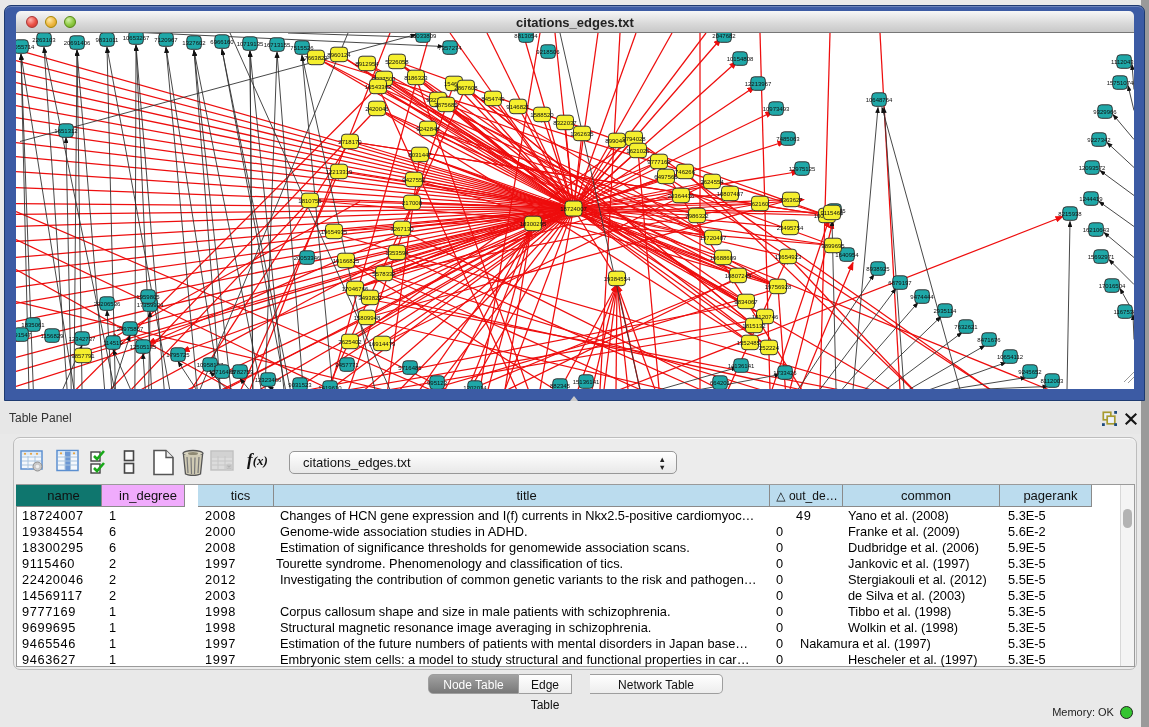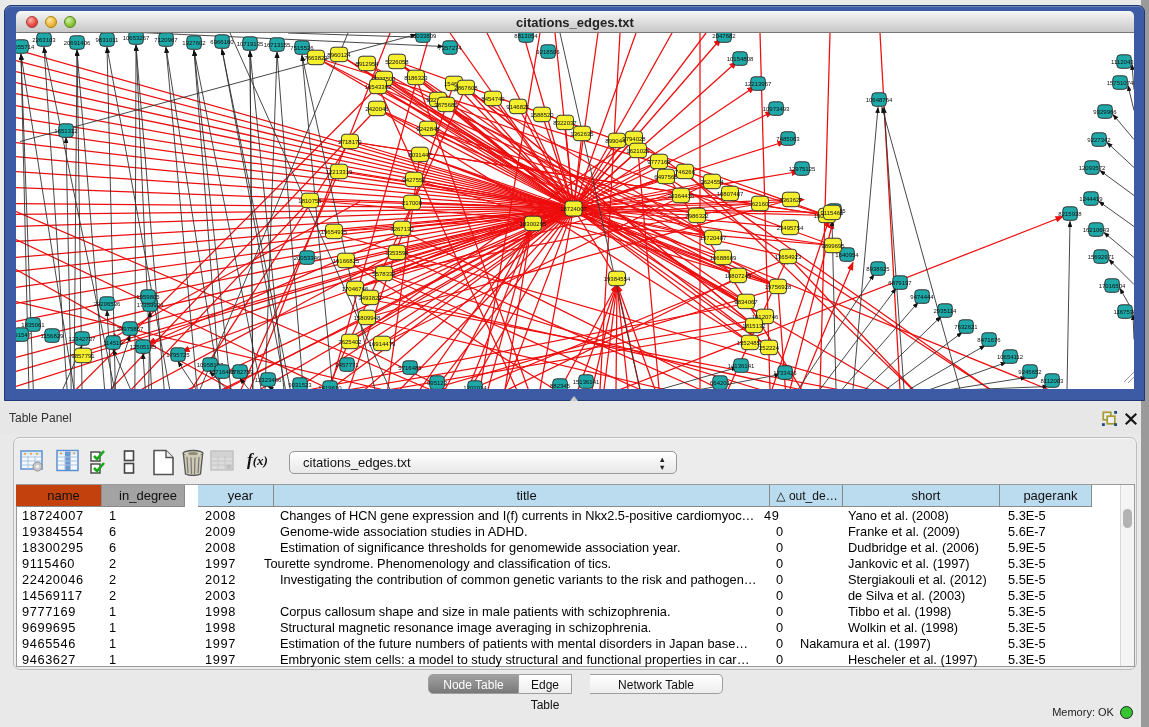--- a/index.html
+++ b/index.html
@@ -682,59 +682,59 @@
  <circle cx="19" cy="18" r="3.5" fill="#b0b0b0"></circle>
     <path d="M17.5 16.5 l3 3 M20.5 16.5 l-3 3" stroke="#888" stroke-width="1.2"></path>
 </svg>
 <div class="icon" style="left:247px;top:450px;font-size:17px;font-style:italic;font-weight:bold;color:#111;font-family:'Liberation Serif',serif">f<span style="font-size:13px">(x)</span></div>
 
 <div class="combo">
     <span class="lbl">citations_edges.txt</span>
     <span class="arr">▲<br>▼</span>
   </div>
 <div class="tablebox"></div>
-<div class="th" style="left:16px;width:86px;background:#c2410c">name</div>
-<div class="th" style="left:102px;width:83px;background:#a3a3a3">in_degree</div>
-<div class="th" style="left:198px;width:76px;background:#bbdcee">year</div>
+<div class="th" style="left:16px;width:86px;background:#0f766e">name</div>
+<div class="th" style="left:102px;width:83px;background:#f0abfc">in_degree</div>
+<div class="th" style="left:198px;width:76px;background:#bbdcee">tics</div>
 <div class="th" style="left:274px;width:496px;background:#bbdcee">title</div>
 <div class="th" style="left:770px;width:73px;background:#bbdcee;padding-left:2px;font-size:12px">△ out_de…</div>
-<div class="th" style="left:843px;width:157px;background:#bbdcee">short</div>
+<div class="th" style="left:843px;width:157px;background:#bbdcee">common</div>
 <div class="th" style="left:1000px;width:92px;background:#bbdcee">pagerank</div>
 <div class="trow" style="top:507px">
     <span class="num" style="left:22px">18724007</span>
     <span class="num" style="left:109px">1</span>
     <span class="num" style="left:205px">2008</span>
     <span class="ttl" style="left:280px">Changes of HCN gene expression and I(f) currents in Nkx2.5-positive cardiomyoc…</span>
-    <span class="num" style="left:764px">49</span>
+    <span class="num" style="left:796px">49</span>
     <span style="left:848px">Yano et al. (2008)</span>
     <span style="left:1008px">5.3E-5</span>
   </div>
 <div class="trow" style="top:523px">
     <span class="num" style="left:22px">19384554</span>
     <span class="num" style="left:109px">6</span>
-    <span class="num" style="left:205px">2009</span>
+    <span class="num" style="left:205px">2000</span>
     <span class="ttl" style="left:280px">Genome-wide association studies in ADHD.</span>
     <span class="num" style="left:776px">0</span>
     <span style="left:848px">Franke et al. (2009)</span>
-    <span style="left:1008px">5.6E-7</span>
+    <span style="left:1008px">5.6E-2</span>
   </div>
 <div class="trow" style="top:539px">
     <span class="num" style="left:22px">18300295</span>
     <span class="num" style="left:109px">6</span>
     <span class="num" style="left:205px">2008</span>
-    <span class="ttl" style="left:280px">Estimation of significance thresholds for genomewide association year.</span>
+    <span class="ttl" style="left:280px">Estimation of significance thresholds for genomewide association scans.</span>
     <span class="num" style="left:776px">0</span>
     <span style="left:848px">Dudbridge et al. (2006)</span>
     <span style="left:1008px">5.9E-5</span>
   </div>
 <div class="trow" style="top:555px">
     <span class="num" style="left:22px">9115460</span>
     <span class="num" style="left:109px">2</span>
     <span class="num" style="left:205px">1997</span>
-    <span class="ttl" style="left:264px">Tourette syndrome. Phenomenology and classification of tics.</span>
+    <span class="ttl" style="left:276px">Tourette syndrome. Phenomenology and classification of tics.</span>
     <span class="num" style="left:776px">0</span>
     <span style="left:848px">Jankovic et al. (1997)</span>
     <span style="left:1008px">5.3E-5</span>
   </div>
 <div class="trow" style="top:571px">
     <span class="num" style="left:22px">22420046</span>
     <span class="num" style="left:109px">2</span>
     <span class="num" style="left:205px">2012</span>
     <span class="ttl" style="left:280px">Investigating the contribution of common genetic variants to the risk and pathogen…</span>
     <span class="num" style="left:776px">0</span>

